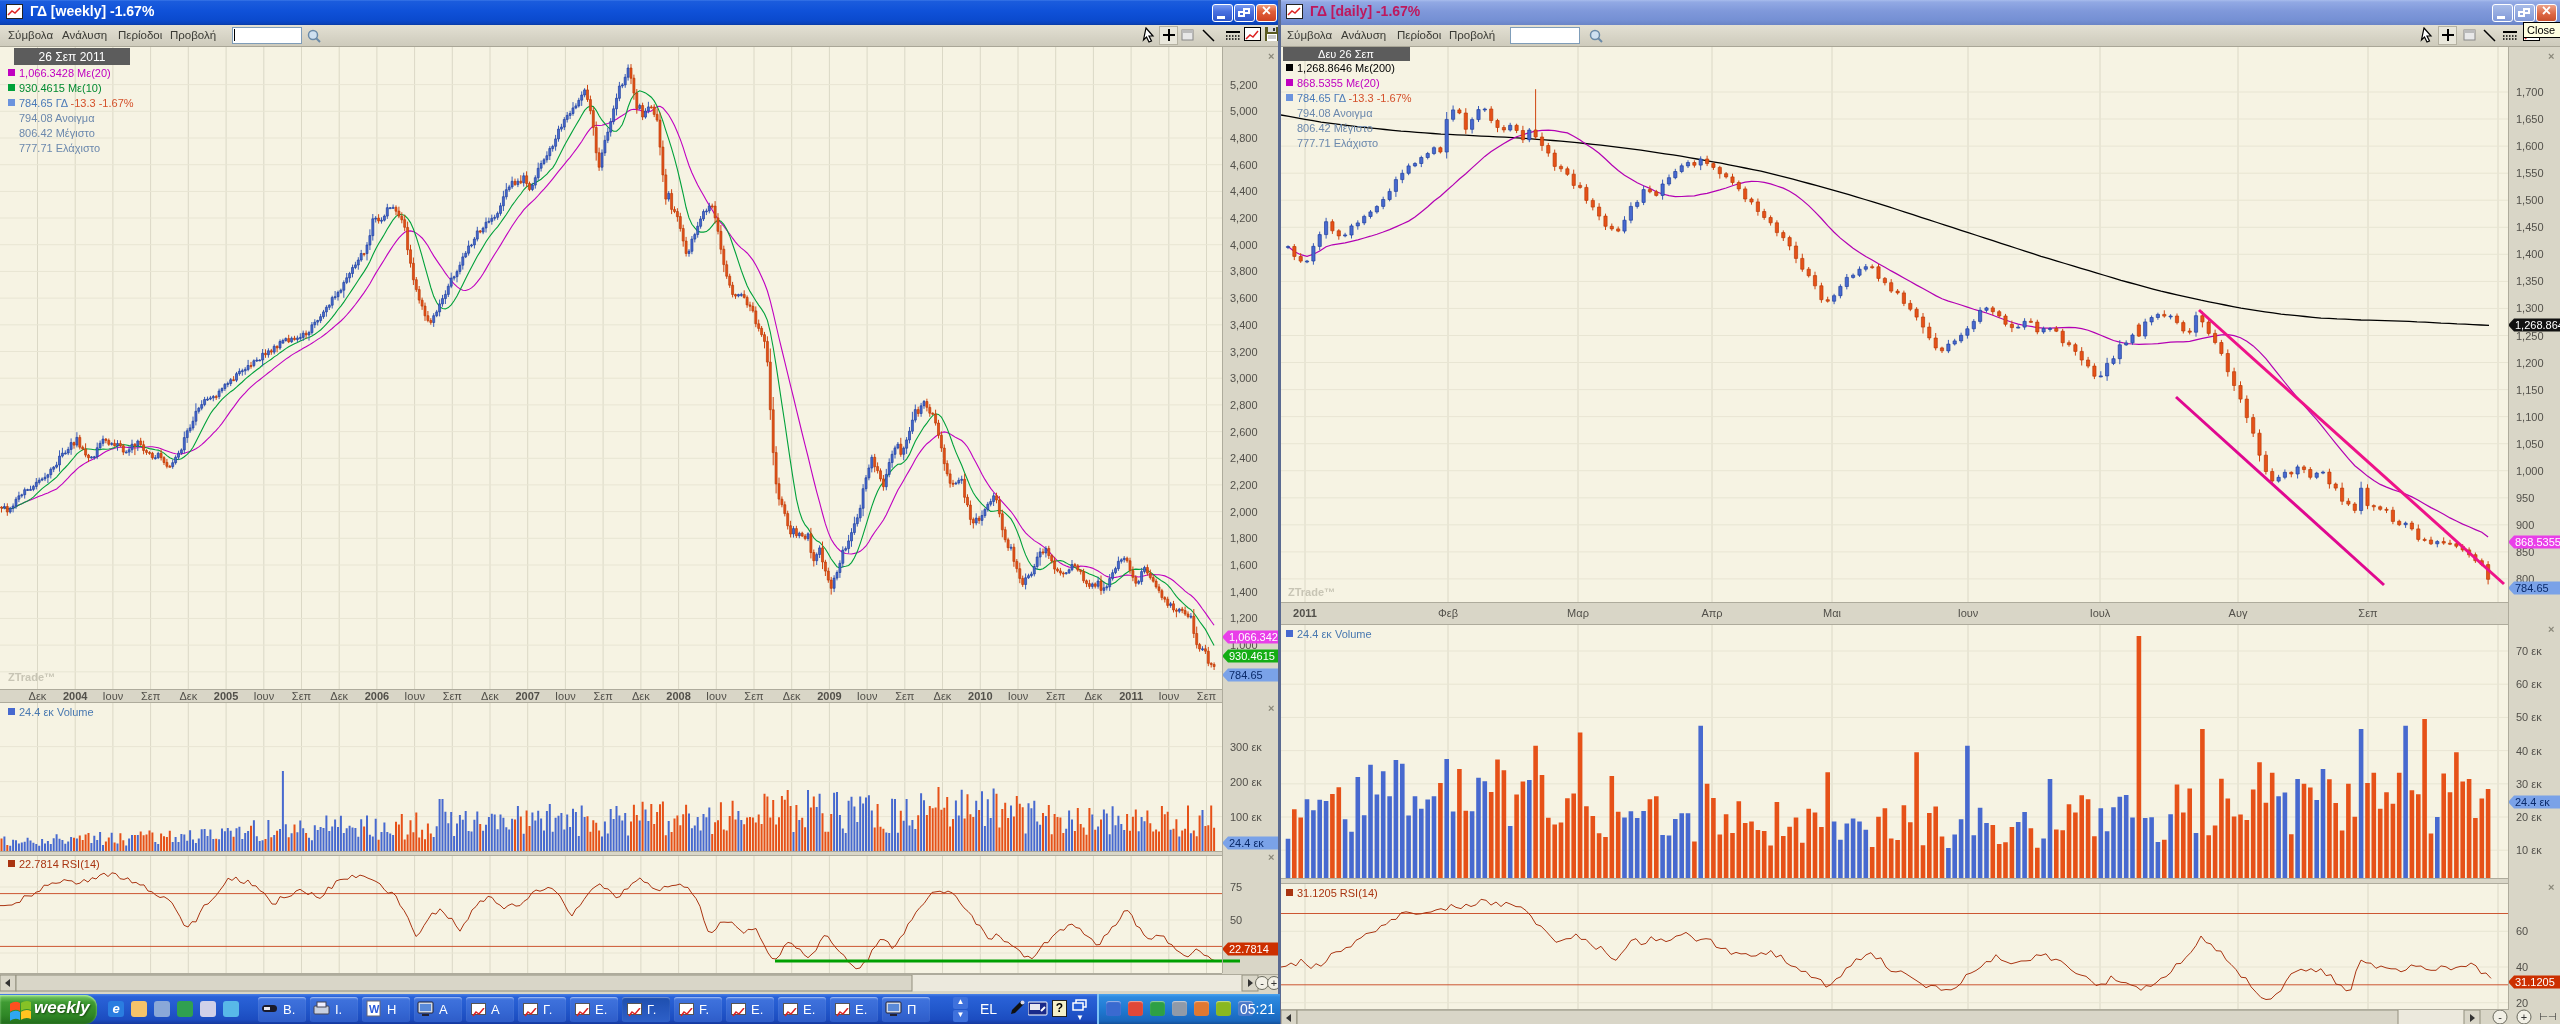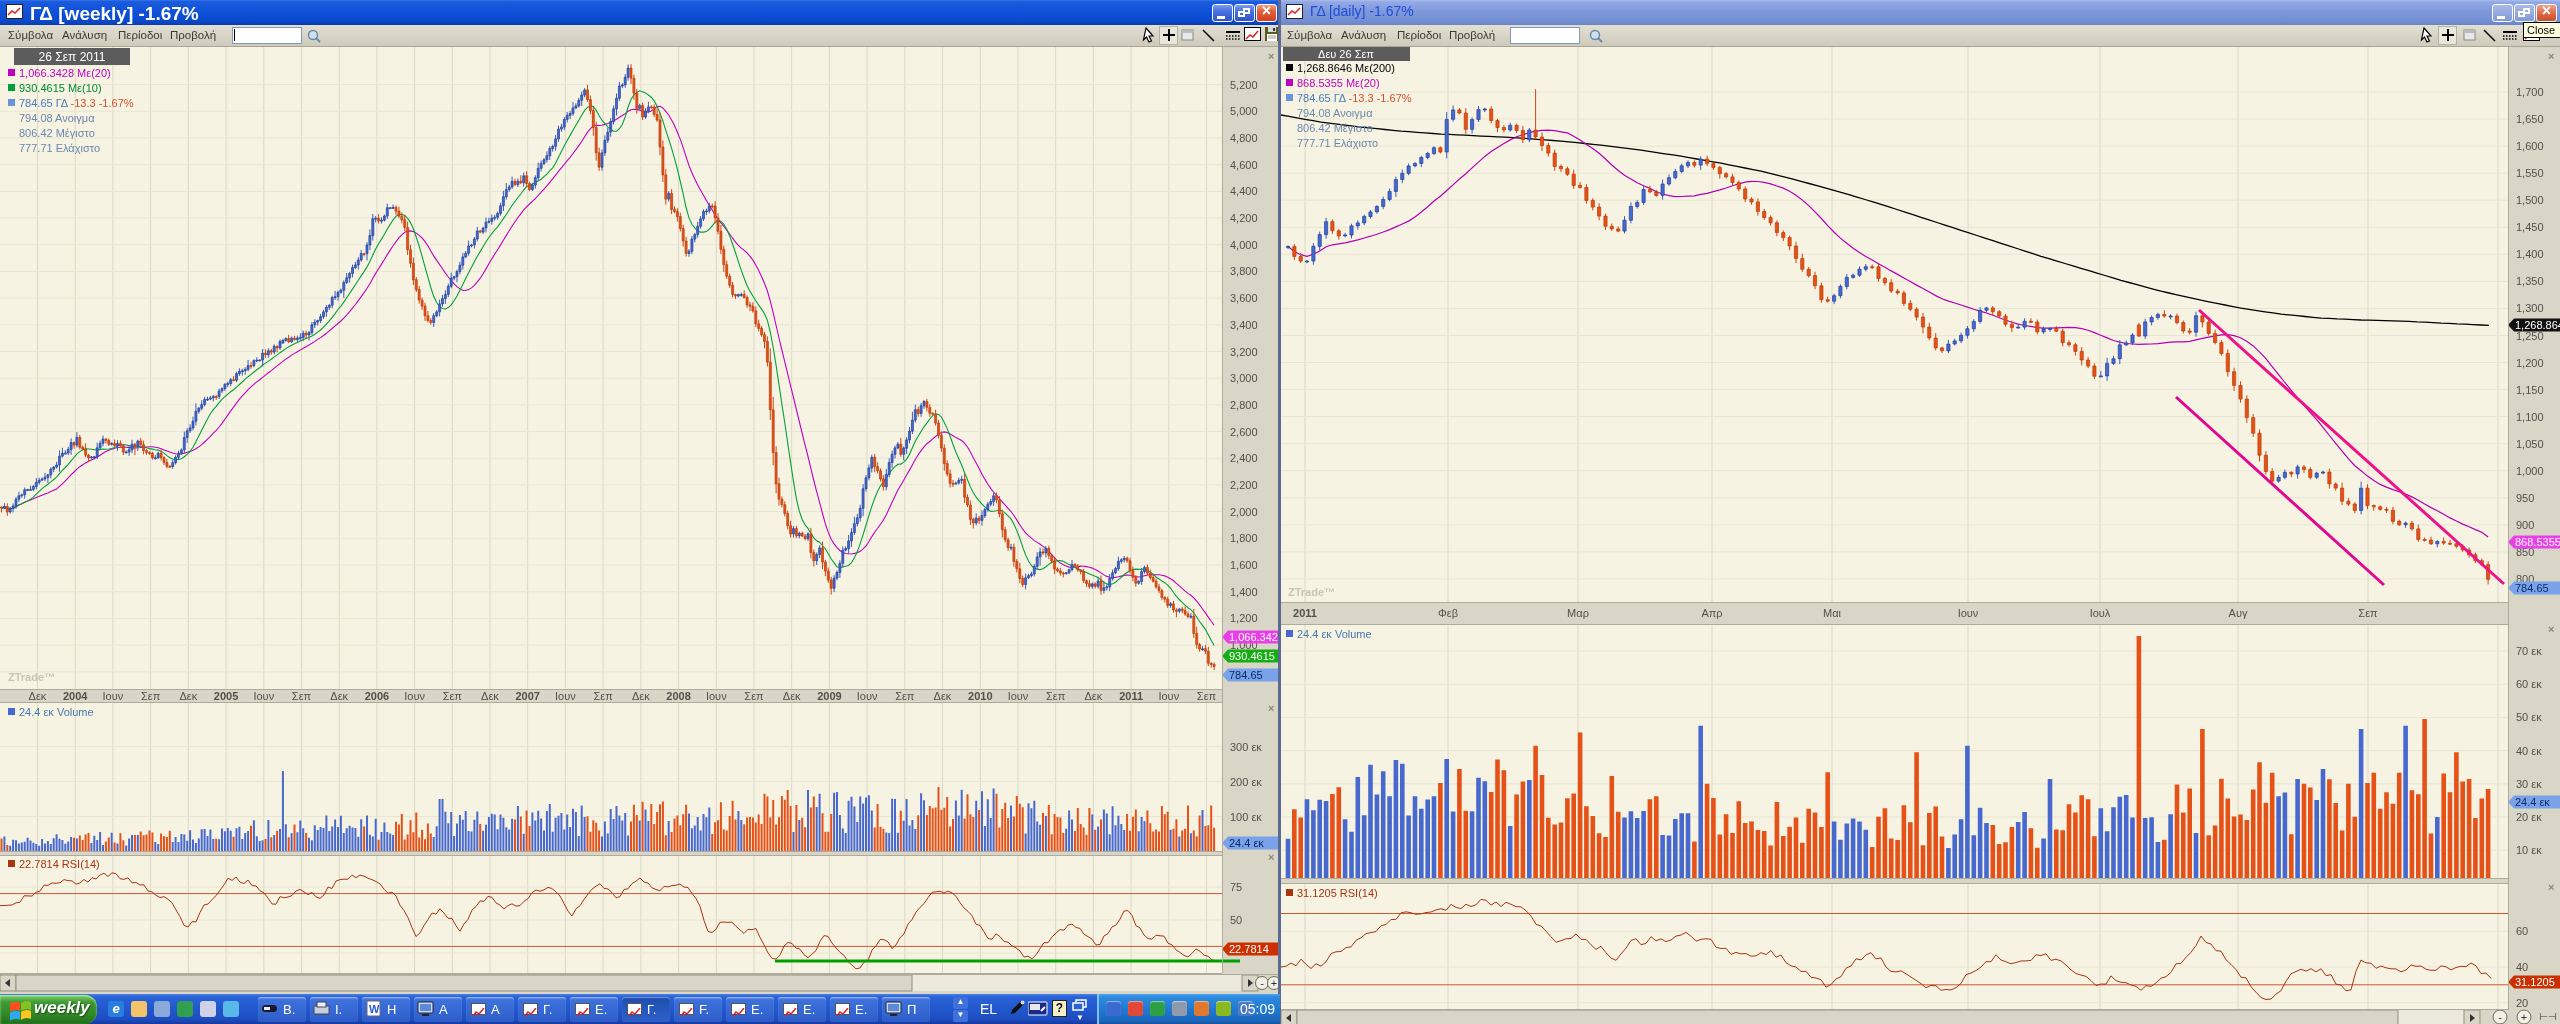--- a/index.html
+++ b/index.html
@@ -219,21 +219,21 @@
     <circle cx="2524" cy="1017" r="7" fill="#f2f0e6" stroke="#6a6a5e"></circle>
     <text x="2524" y="1021" font-size="11" fill="#333" text-anchor="middle">+</text>
     <text x="2548" y="1020" font-size="10" fill="#333" text-anchor="middle">⊢⊣</text>
     <path d="M0 46.5H1280M0 689.5H1222M0 702.5H1222M0 851.5H1222M0 855.5H1222M0 973.5H1222M1222.5 47V973M0 974.5H1280" stroke="#aeab9c" stroke-width="1" fill="none"></path>
     <path d="M1281 46.5H2560M1281 602.5H2508M1281 624.5H2508M1281 878.5H2508M1281 883.5H2508M1281 1009.5H2508M2508.5 47V1010" stroke="#aeab9c" stroke-width="1" fill="none"></path>
   </svg>
 <div class="abs titleA" style="left:0;top:0;width:1280px;height:25px"></div>
 <div class="abs" style="left:6px;top:4px;width:17px;height:15px;background:#fff;border:1px solid #222"><svg width="15" height="13">
       <path d="M1 9l4-4 3 2 5-5" stroke="#d22" stroke-width="1.5" fill="none"></path>
     </svg></div>
-<div class="abs" style="left:30px;top:3px;color:#fff;font-size:19px;font-weight:bold">ΓΔ [weekly]  -1.67%</div>
+<div class="abs" style="left:30px;top:3px;color:#fff;font-size:14px;font-weight:bold">ΓΔ [weekly]  -1.67%</div>
 <div class="abs btn" style="left:1212px;top:4px;background:linear-gradient(180deg,#7a9cf0 0%,#4a71e0 40%,#2e55c8 100%);border:1px solid #fff"></div>
 <div class="abs" style="left:1217px;top:16px;width:8px;height:3px;background:#fff"></div>
 <div class="abs btn" style="left:1234px;top:4px;background:linear-gradient(180deg,#7a9cf0 0%,#4a71e0 40%,#2e55c8 100%);border:1px solid #fff"></div>
 <div class="abs" style="left:1243px;top:8px;width:7px;height:6px;border:2px solid #fff"></div>
 <div class="abs" style="left:1238px;top:11px;width:7px;height:6px;border:2px solid #fff;background:transparent"></div>
 <div class="abs btn" style="left:1256px;top:4px;background:linear-gradient(180deg,#f0a080 0%,#e1603a 40%,#cf4122 100%);border:1px solid #fff"></div>
 <div class="abs" style="left:1256px;top:2px;width:21px;height:18px;color:#fff;font-size:16px;font-weight:bold;text-align:center">×</div>
 <div class="abs menu" style="left:0;top:25px;width:1280px;height:22px"></div>
 <div class="abs" style="left:8px;top:29px;color:#3a3a34;font-size:11.5px">Σύμβολα</div>
 <div class="abs" style="left:62px;top:29px;color:#3a3a34;font-size:11.5px">Ανάλυση</div>
@@ -270,21 +270,21 @@
     <rect x="1" y="1" width="14" height="14" fill="#5a5a20"></rect>
     <rect x="4" y="1" width="8" height="5" fill="#d8d8d8"></rect>
     <rect x="9" y="2" width="2" height="3" fill="#333"></rect>
     <rect x="3" y="8" width="10" height="7" fill="#fff"></rect>
     <path d="M4 10h8M4 12h8" stroke="#999"></path>
   </svg>
 <div class="abs" style="left:1280px;top:0;width:1280px;height:25px;background:linear-gradient(180deg,#a8bced 0%,#92a9e4 8%,#7f98da 45%,#7590d4 80%,#6a84c6 100%)"></div>
 <div class="abs" style="left:1286px;top:4px;width:17px;height:15px;background:#fff;border:1px solid #222"><svg width="15" height="13">
       <path d="M1 9l4-4 3 2 5-5" stroke="#d22" stroke-width="1.5" fill="none"></path>
     </svg></div>
-<div class="abs" style="left:1310px;top:3px;color:#1d4ed8;font-size:14px;font-weight:normal">ΓΔ [daily]  -1.67%</div>
+<div class="abs" style="left:1310px;top:3px;color:#be185d;font-size:14px;font-weight:bold">ΓΔ [daily]  -1.67%</div>
 <div class="abs btn" style="left:2492px;top:4px;background:linear-gradient(180deg,#a8bce8 0%,#8099d8 100%);border:1px solid #fff"></div>
 <div class="abs" style="left:2497px;top:16px;width:8px;height:3px;background:#fff"></div>
 <div class="abs btn" style="left:2514px;top:4px;background:linear-gradient(180deg,#a8bce8 0%,#8099d8 100%);border:1px solid #fff"></div>
 <div class="abs" style="left:2523px;top:8px;width:7px;height:6px;border:2px solid #fff"></div>
 <div class="abs" style="left:2518px;top:11px;width:7px;height:6px;border:2px solid #fff;background:transparent"></div>
 <div class="abs btn" style="left:2536px;top:4px;background:linear-gradient(180deg,#eda28a 0%,#dd6844 55%,#c94f2c 100%);border:1px solid #fff"></div>
 <div class="abs" style="left:2536px;top:2px;width:21px;height:18px;color:#fff;font-size:16px;font-weight:bold;text-align:center">×</div>
 <div class="abs menu" style="left:1280px;top:25px;width:1280px;height:22px"></div>
 <div class="abs" style="left:1287px;top:29px;color:#3a3a34;font-size:11.5px">Σύμβολα</div>
 <div class="abs" style="left:1341px;top:29px;color:#3a3a34;font-size:11.5px">Ανάλυση</div>
@@ -426,12 +426,12 @@
   </svg>
 <div class="abs" style="left:1076px;top:1013px;color:#fff;font-size:8px">▼</div>
 <div class="abs" style="left:1097px;top:994px;width:183px;height:30px;background:linear-gradient(180deg,#4aa3ef 0%,#2d8ae0 10%,#1f78d0 55%,#1a66bc 90%,#14509a 100%);border-left:2px solid #7ec2f5"></div>
 <div class="abs" style="left:1106px;top:1001px;width:15px;height:15px;border-radius:3px;background:#3a6ad0;box-shadow:inset 0 1px 1px rgba(255,255,255,.5)"></div>
 <div class="abs" style="left:1128px;top:1001px;width:15px;height:15px;border-radius:3px;background:#e04838;box-shadow:inset 0 1px 1px rgba(255,255,255,.5)"></div>
 <div class="abs" style="left:1150px;top:1001px;width:15px;height:15px;border-radius:3px;background:#2ea044;box-shadow:inset 0 1px 1px rgba(255,255,255,.5)"></div>
 <div class="abs" style="left:1172px;top:1001px;width:15px;height:15px;border-radius:3px;background:#909aa8;box-shadow:inset 0 1px 1px rgba(255,255,255,.5)"></div>
 <div class="abs" style="left:1194px;top:1001px;width:15px;height:15px;border-radius:3px;background:#e07830;box-shadow:inset 0 1px 1px rgba(255,255,255,.5)"></div>
 <div class="abs" style="left:1216px;top:1001px;width:15px;height:15px;border-radius:3px;background:#8ab820;box-shadow:inset 0 1px 1px rgba(255,255,255,.5)"></div>
 <div class="abs" style="left:1238px;top:1001px;width:15px;height:15px;border-radius:3px;background:#4a78c8;box-shadow:inset 0 1px 1px rgba(255,255,255,.5)"></div>
-<div class="abs" style="left:1240px;top:1001px;color:#fff;font-size:14px">05:09</div>
+<div class="abs" style="left:1240px;top:1001px;color:#fff;font-size:14px">05:21</div>
 </body></html>

